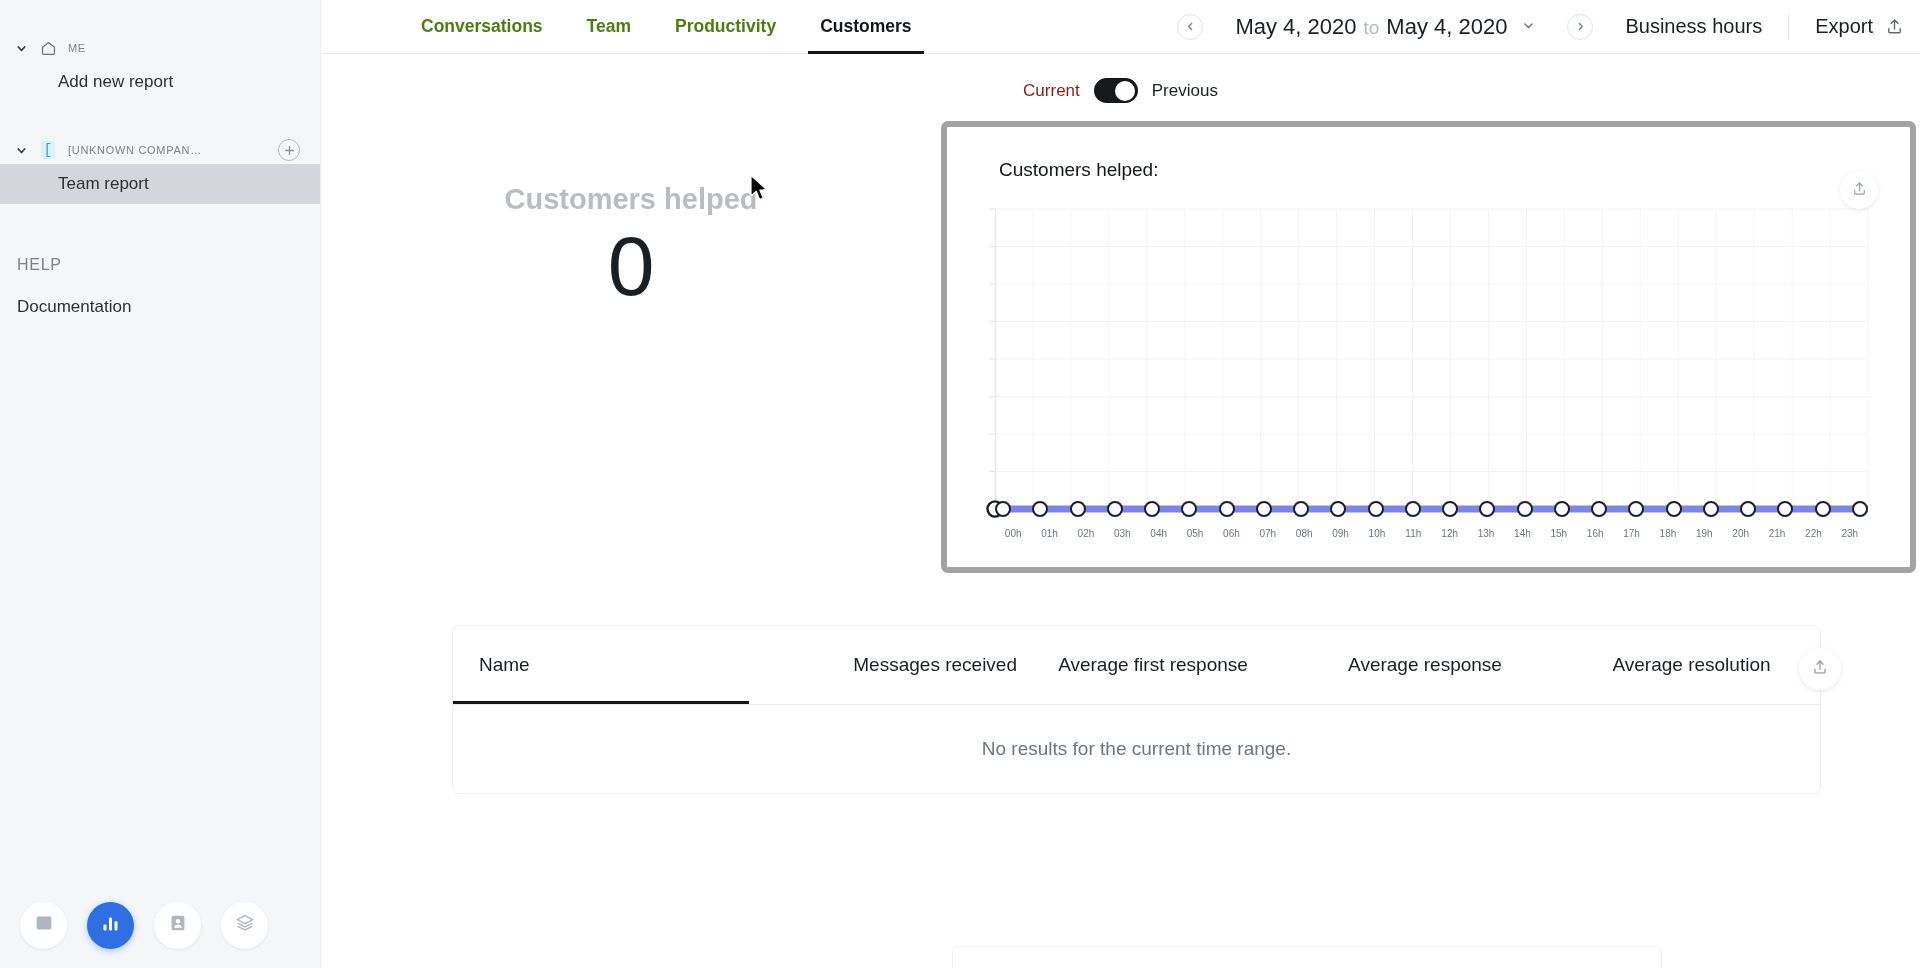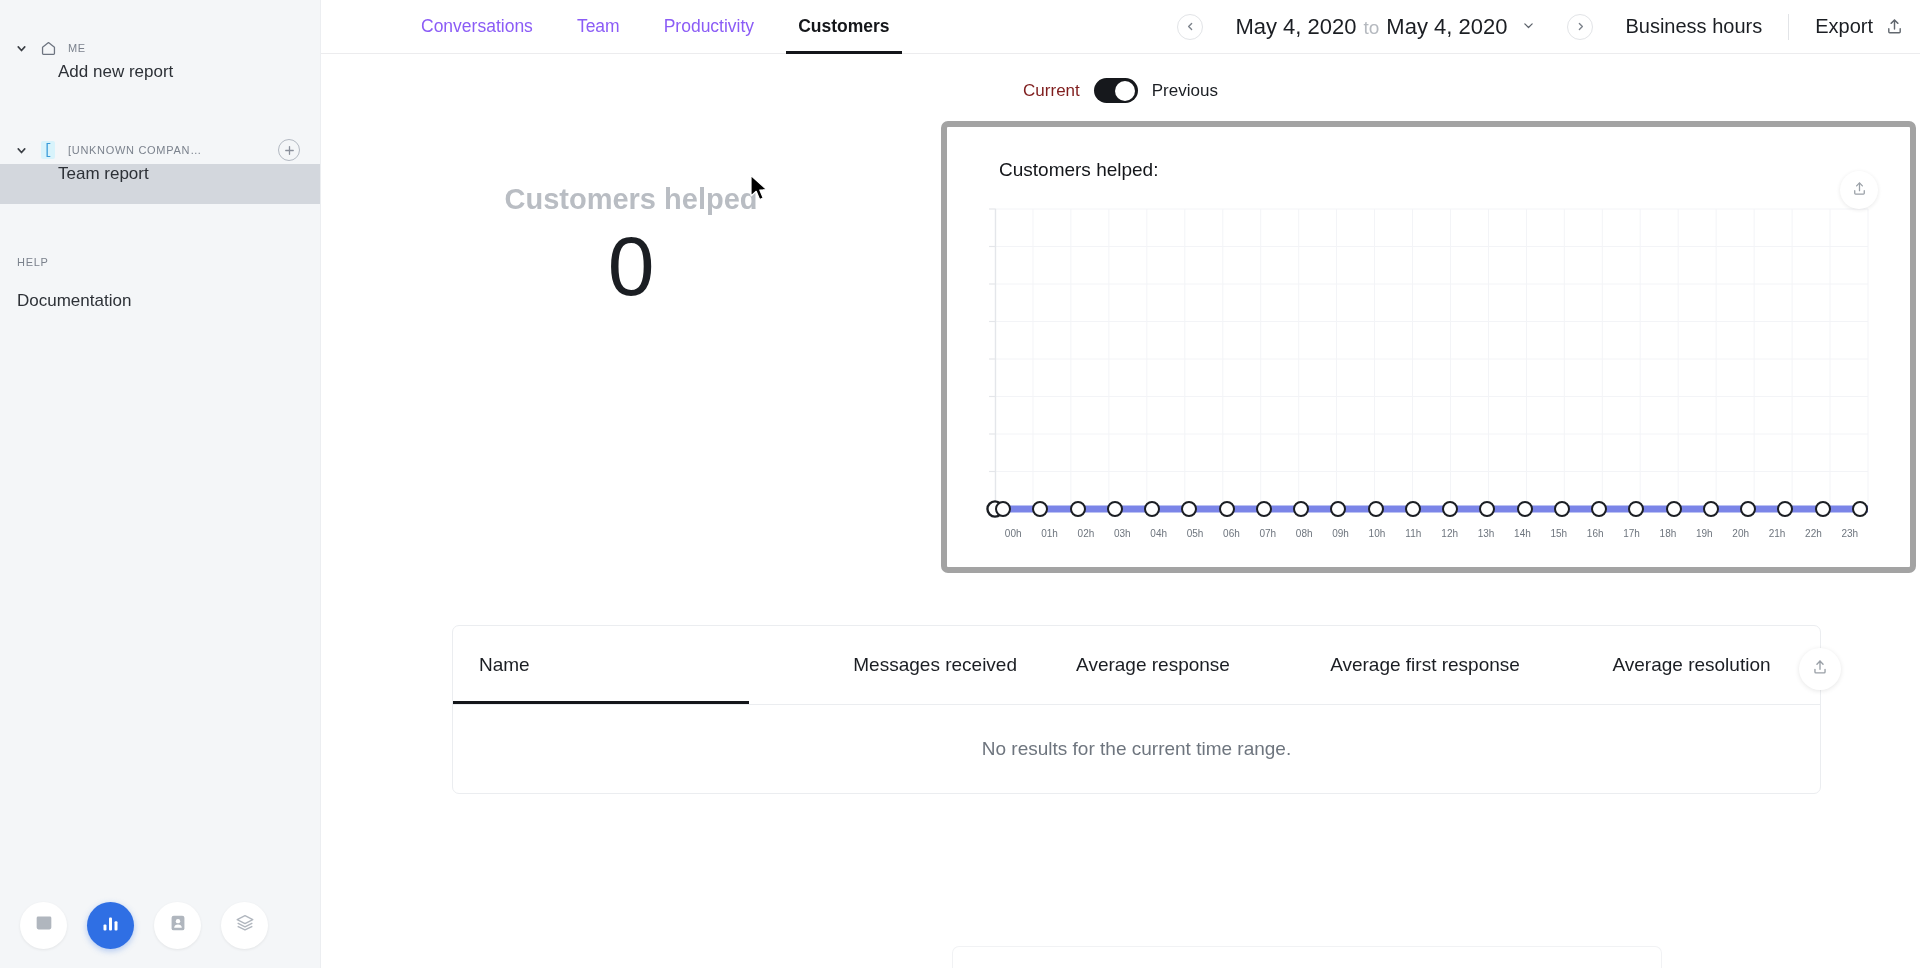--- a/index.html
+++ b/index.html
@@ -44,34 +44,34 @@
   }
   .sb-add {
     width: 22px; height: 22px; flex: 0 0 22px;
     border-radius: 50%;
     border: 1.4px solid #b3b9c2;
     color: #8a909b;
     display: flex; align-items: center; justify-content: center;
     margin-right: 6px;
   }
   .sb-item {
-    height: 40px; display: flex; 
+    height: 40px; display: flex; align-items: center;
     padding-left: 58px; font-size: 17px; color: #2d3137;
   }
   .sb-item.selected { background: #d3d7dd; }
   .company-bracket {
     color: #3a9ad9;
     background: #d8f3fb;
     font-size: 14px; line-height: 1;
     padding: 2px 3px; border-radius: 2px;
     font-family: "Liberation Mono", monospace;
   }
   .sb-help { margin-top: 52px; }
   .sb-help-title {
-    padding: 0 17px; font-size: 11px; letter-spacing: .7px;
+    padding: 0 17px; font-size: 16px; letter-spacing: .7px;
     color: #7b828d;
   }
   .sb-doc {
     margin-top: 16px; padding-left: 17px;
     font-size: 17px; color: #2d3137; height: 34px;
     display: flex; align-items: center;
   }
 
   
   .app-switch {
@@ -92,22 +92,23 @@
   
   .main { flex: 1 1 auto; position: relative; background:#fff; height:968px; }
   .topbar {
     height: 54px; display: flex; align-items: center;
     border-bottom: 1px solid #ececee;
     position: relative;
   }
   .tabs { display: flex; align-items: flex-end; height: 54px; margin-left: 78px; gap: 0; }
   .tab {
     height: 54px; display: flex; align-items: center;
-    padding: 0 22px; font-size: 17.5px; color: #8b5cf6;
+    padding: 0 22px; font-size: 17.5px; color: #4d7c0f;
     position: relative;
+    font-weight: bold;
   }
   .tab.active { color: #14161a; font-weight: 600; }
   .tab.active:after {
     content: ""; position: absolute; left: 10px; right: 10px; bottom: 0;
     height: 2.5px; background: #14161a;
   }
   .topright {
     margin-left: auto; display: flex; align-items: center;
     gap: 8px; padding-right: 16px; height: 54px;
   }
@@ -520,25 +521,25 @@
             </svg>
         </span>
       </div>
       <div class="thead">
         <div class="th c0 sorted">
             <span>Name</span>
           </div>
         <div class="th c1">
             <span>Messages received</span>
           </div>
+        <div class="th c2">
+            <span>Average first response</span>
+          </div>
         <div class="th c3">
             <span>Average response</span>
-          </div>
-        <div class="th c2">
-            <span>Average first response</span>
           </div>
         <div class="th c4">
             <span>Average resolution</span>
           </div>
       </div>
       <div class="thead-rule"></div>
       <div class="tbody-empty">
         <span>No results for the current time range.</span>
       </div>
     </div>

